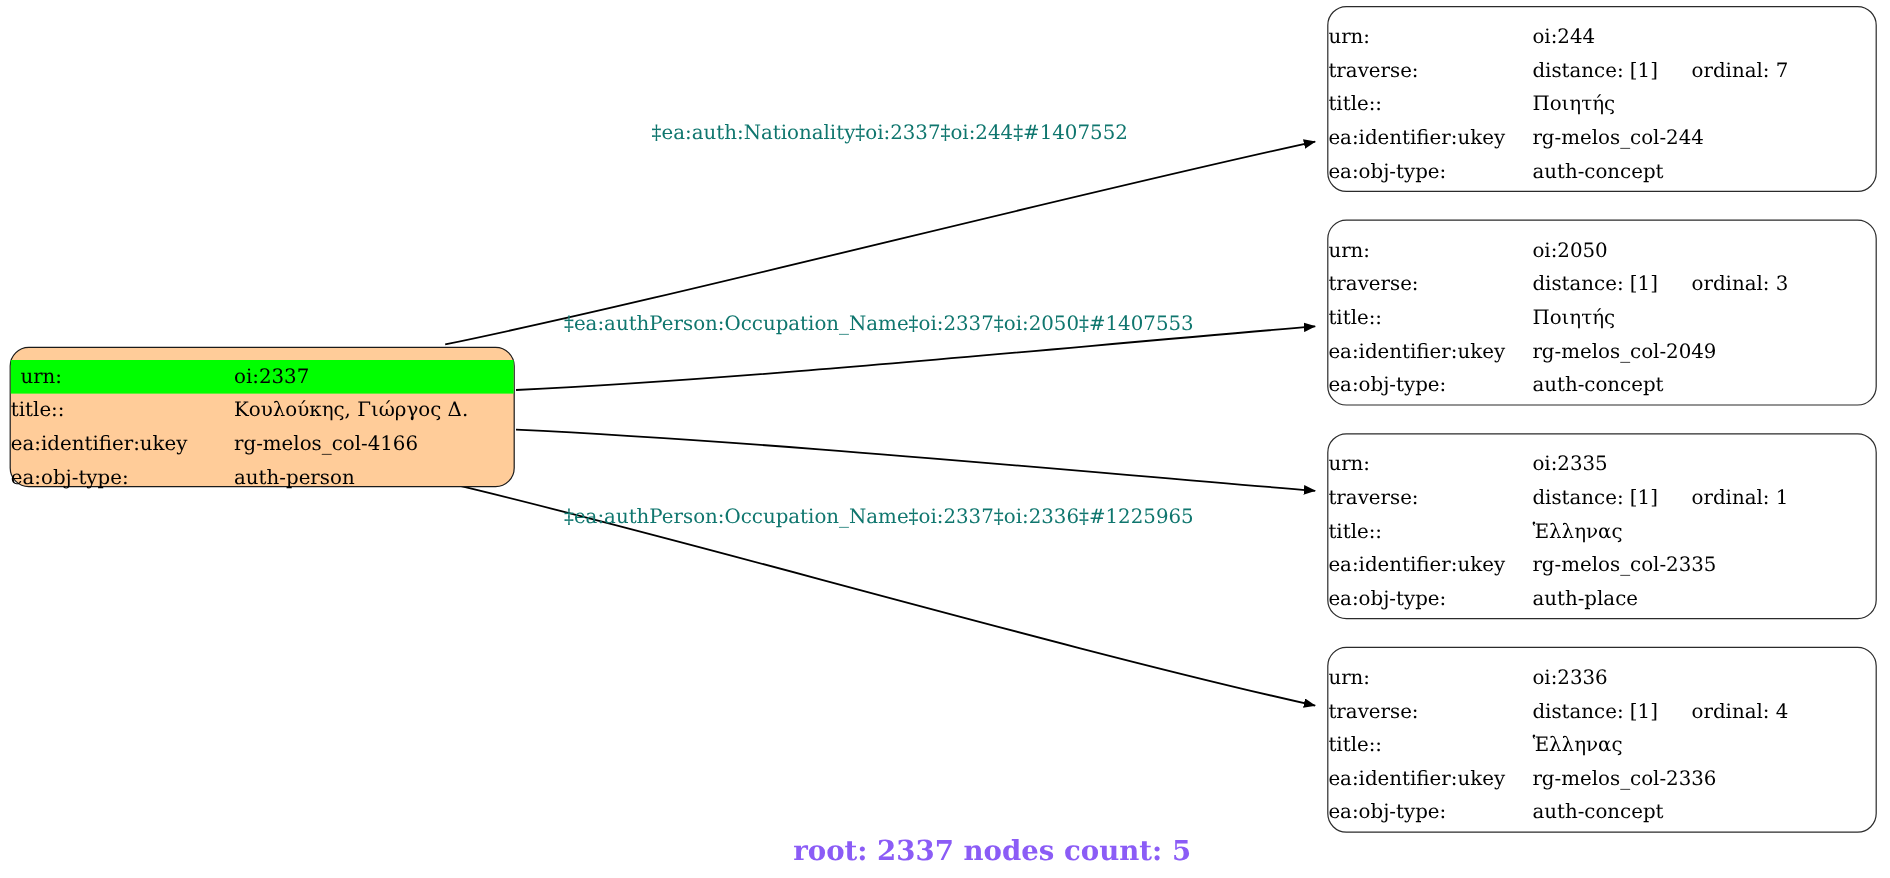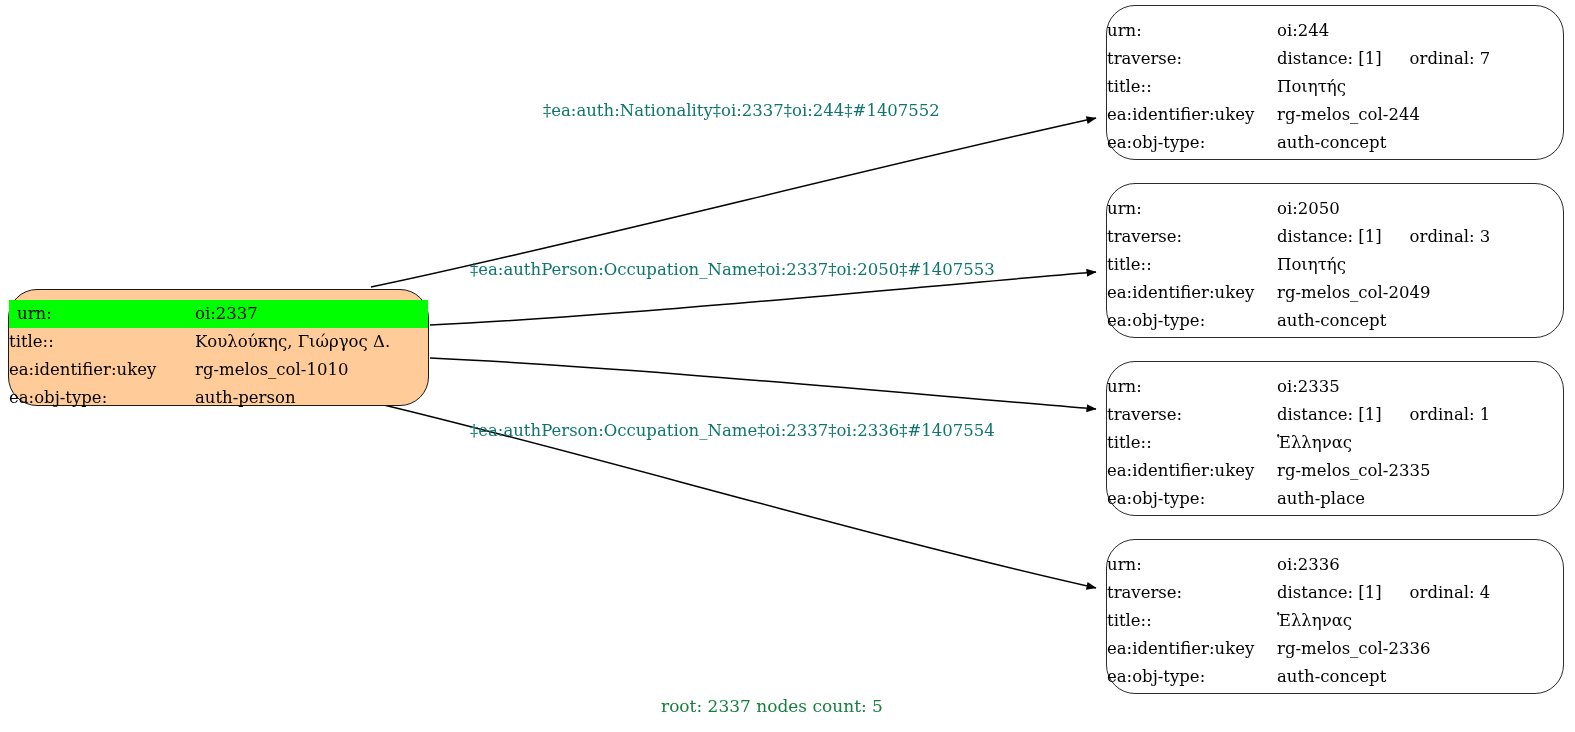--- a/index.html
+++ b/index.html
@@ -27,21 +27,21 @@
     top: 0;
     width: 1575px;
     height: 732px;
     pointer-events: none;
   }
   
   .node {
     position: absolute;
     box-sizing: border-box;
     border: 1.3px solid #2b2b2b;
-    border-radius: 29px;
+    border-radius: 16px;
     background: #ffffff;
   }
   .node.root {
     background: #ffcc99;
     border-color: #1a1a1a;
   }
   .node-table {
     width: 100%;
     border-collapse: separate;
     border-spacing: 0;
@@ -89,23 +89,24 @@
     position: absolute;
     font-size: 16.5px;
     color: #0f766e;
     white-space: nowrap;
     background: transparent;
   }
 
   
   .caption {
     position: absolute;
-    font-size: 17px;
-    color: #15803d;
+    font-size: 23px;
+    color: #8b5cf6;
     white-space: nowrap;
+    font-weight: bold;
   }
 </style>
 </head>
 <body>
 
 <div id="graph-canvas">
 
   <svg class="edges-layer" width="1575" height="732" viewBox="0 0 1575 732">
     <defs>
       <marker id="arrow" markerWidth="10" markerHeight="8" refX="9.5" refY="4" orient="auto" markerUnits="userSpaceOnUse">
@@ -120,36 +121,36 @@
     <path d="M430,358 C640,368 900,393 1096,409" fill="none" stroke="#000000" stroke-width="1.5" marker-end="url(#arrow)"></path>
 
     <path d="M371,402 C560,446 880,540 1096,588" fill="none" stroke="#000000" stroke-width="1.5" marker-end="url(#arrow)"></path>
   </svg>
 
   <div class="edge-label" style="left:543px; top:101px;">‡ea:auth:Nationality‡oi:2337‡oi:244‡#1407552</div>
 
   <div class="edge-label" style="left:470px; top:260px;">‡ea:authPerson:Occupation_Name‡oi:2337‡oi:2050‡#1407553</div>
 
 
-  <div class="edge-label" style="left:470px; top:421px;">‡ea:authPerson:Occupation_Name‡oi:2337‡oi:2336‡#1407554</div>
+  <div class="edge-label" style="left:470px; top:421px;">‡ea:authPerson:Occupation_Name‡oi:2337‡oi:2336‡#1225965</div>
 
   <div class="node root" style="left:8px; top:289px; width:421px; height:117px;">
     <table class="node-table root-inner">
       <tbody>
         <tr class="node-row hl">
           <td class="cell-key">urn:</td>
           <td class="cell-val">oi:2337</td>
         </tr>
         <tr class="node-row">
           <td class="cell-key">title::</td>
           <td class="cell-val">Κουλούκης, Γιώργος Δ.</td>
         </tr>
         <tr class="node-row">
           <td class="cell-key">ea:identifier:ukey</td>
-          <td class="cell-val">rg-melos_col-1010</td>
+          <td class="cell-val">rg-melos_col-4166</td>
         </tr>
         <tr class="node-row">
           <td class="cell-key">ea:obj-type:</td>
           <td class="cell-val">auth-person</td>
         </tr>
       </tbody>
     </table>
   </div>
 
   <div class="node" style="left:1106px; top:5px; width:458px; height:155px;">

